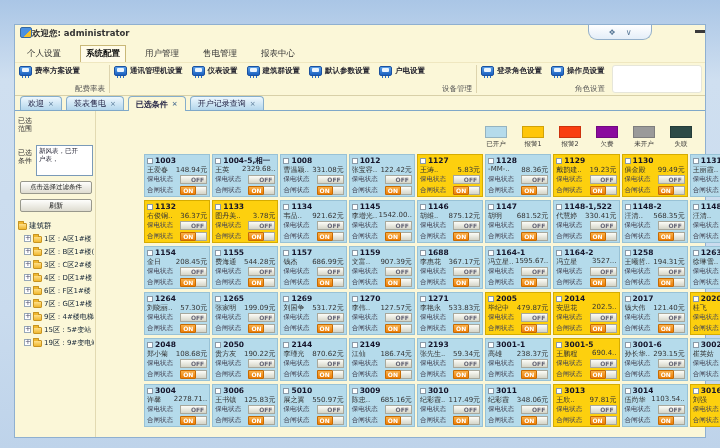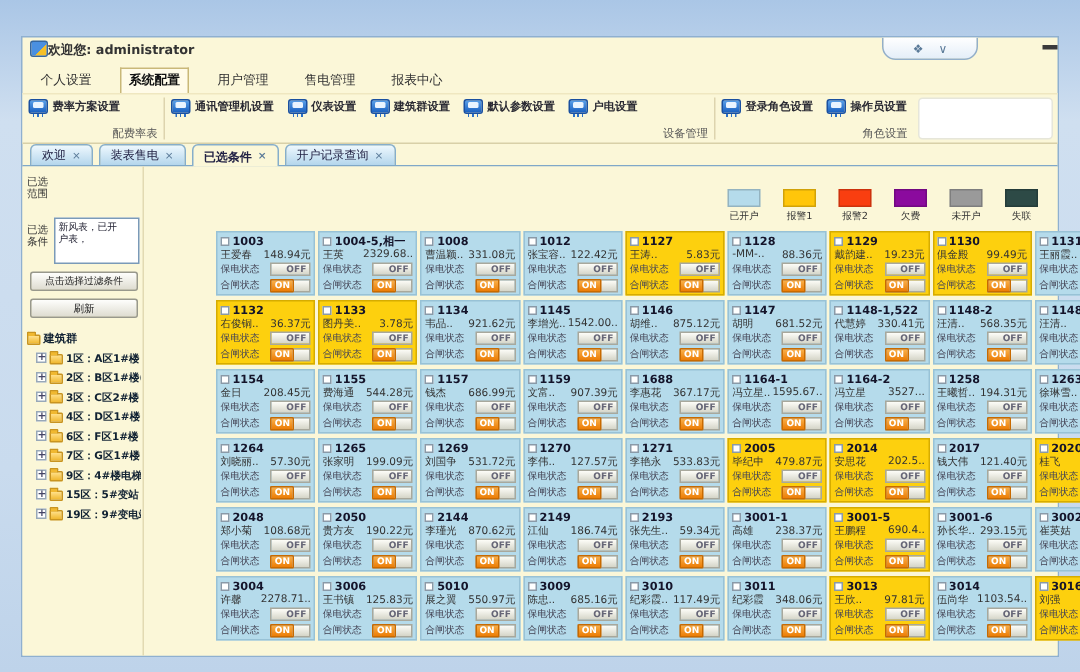--- a/index.html
+++ b/index.html
@@ -64,21 +64,21 @@
   .box-range { top:3px; height:27px; } .box-cond { top:34px; height:31px; }
   .sb-arrow { position:absolute; right:0; width:7px; height:7px; font-size:5px; line-height:7px; text-align:center;
               color:#446; background:linear-gradient(#fff,#d8dce4); border:1px solid #9ab; }
   .sb-up { top:0; } .sb-down { bottom:0; }
   .side-btn { position:absolute; left:5px; width:72px; height:13px; display:flex; align-items:center; justify-content:center;
               background:linear-gradient(#fefefc,#dedcd0); border:1px solid #98988c; border-radius:2px;
               font-size:6.5px; color:#222; white-space:nowrap; }
   .btn-filter { top:70px; } .btn-refresh { top:88px; font-size:7px; }
   .tree { position:absolute; left:3px; top:108px; right:1px; }
   .troot, .titem { display:flex; align-items:center; gap:2px; height:13px; font-size:7px; color:#123;
-                   white-space:nowrap; overflow:hidden;font-weight:bold; }
+                   white-space:nowrap; overflow:hidden; }
   .troot { font-size:7.5px; }
   .titem { padding-left:6px; }
   .plusbox { flex:none; width:7px; height:7px; border:1px solid #98a8b8; background:#fff; color:#446;
              font-size:7px; line-height:5px; text-align:center; }
   .folder { flex:none; width:9px; height:7px; background:linear-gradient(#ffe08a,#f0b830);
             border:1px solid #c89420; border-radius:1px; position:relative; margin-top:1px; }
   .folder::before { content:""; position:absolute; top:-3px; left:-1px; width:4px; height:2px;
             background:#f0b830; border:1px solid #c89420; border-bottom:none; border-radius:1px 1px 0 0; }
 
   

